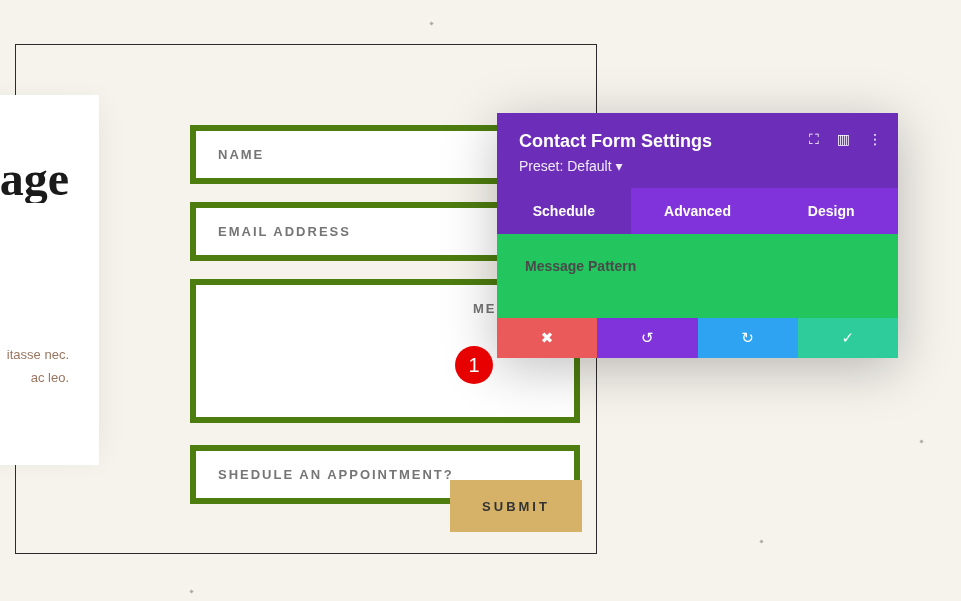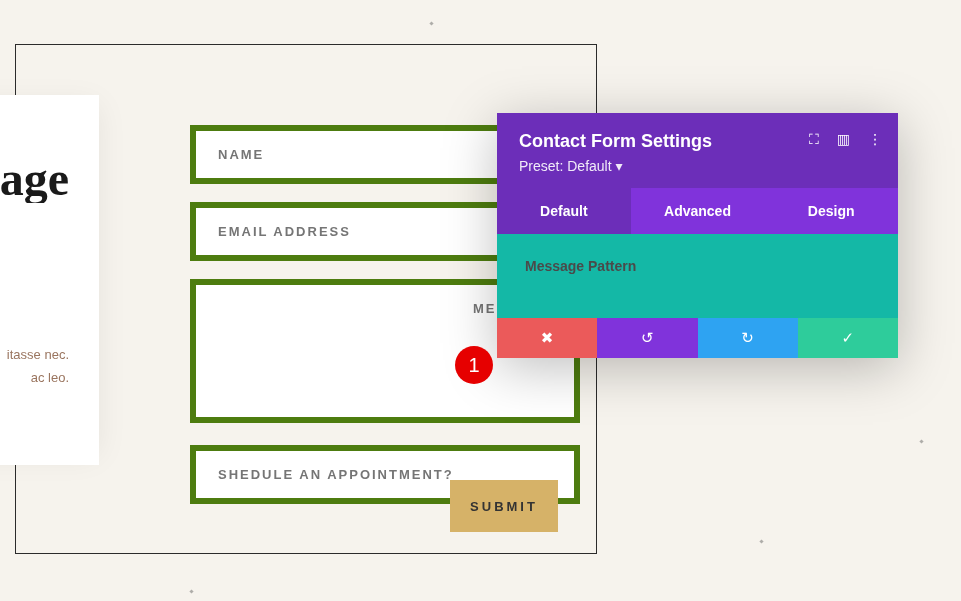--- a/index.html
+++ b/index.html
@@ -58,34 +58,34 @@
       letter-spacing: 2px;
       color: #9a755f;
       font-weight: 600;
       margin-bottom: 18px;
       font-family: inherit;
     }
     .form-field.big { height: 144px; resize: none; text-align: right; }
     .submit-btn {
       position: absolute;
       left: 450px; top: 480px;
-      width: 108px; height: 52px;
+      width: 132px; height: 52px;
       background: #d6b268;
       border: none;
       font-size: 13px;
       letter-spacing: 3px;
       font-weight: 700;
       color: #333;
       cursor: pointer;
     }
     .modal {
       position: absolute;
       left: 497px; top: 113px;
       width: 401px;
-      background: #14b8a6;
+      background: #22c55e;
       box-shadow: 0 10px 50px rgba(0,0,0,0.25);
       font-size: 14px;
     }
     .modal-head {
       background: #6c2eb9;
       color: #fff;
       padding: 18px 22px 14px;
       position: relative;
     }
     .modal-title { font-size: 18px; font-weight: 700; margin-bottom: 6px; }
@@ -188,21 +188,21 @@
   <div class="modal-head">
     <div class="modal-title">Contact Form Settings</div>
     <span class="modal-preset">Preset: Default ▾</span>
     <div class="modal-icons">
       <span>⛶</span>
       <span>▥</span>
       <span>⋮</span>
     </div>
   </div>
   <div class="modal-tabs">
-    <div class="modal-tab active">Default</div>
+    <div class="modal-tab active">Schedule</div>
     <div class="modal-tab">Advanced</div>
     <div class="modal-tab">Design</div>
   </div>
   <div class="modal-body">
     <div class="field-label">Message Pattern</div>
   </div>
   <div class="modal-actions">
     <button class="act-btn act-red">
         <span>✖</span>
       </button>

